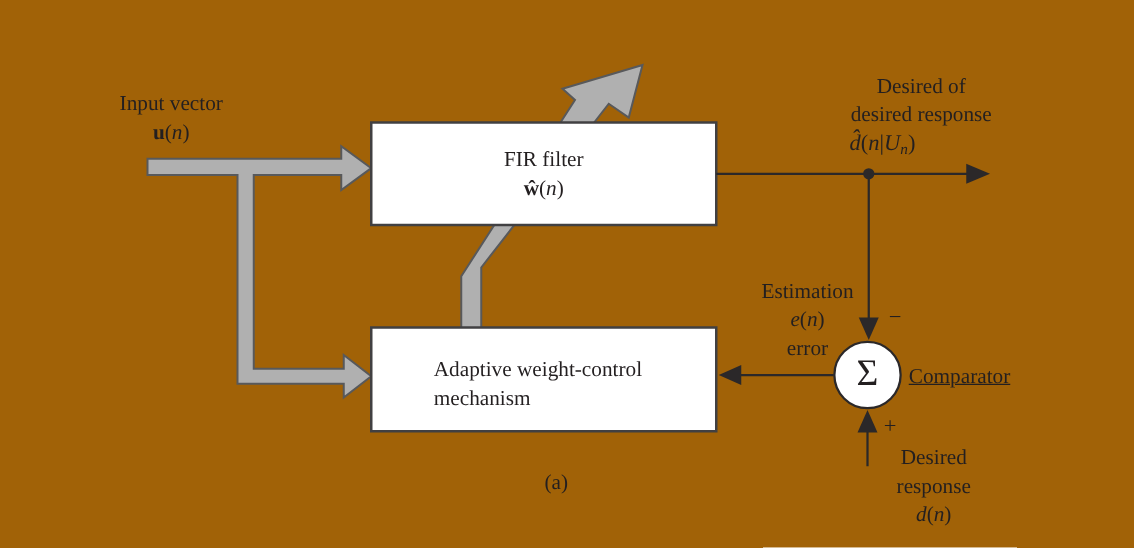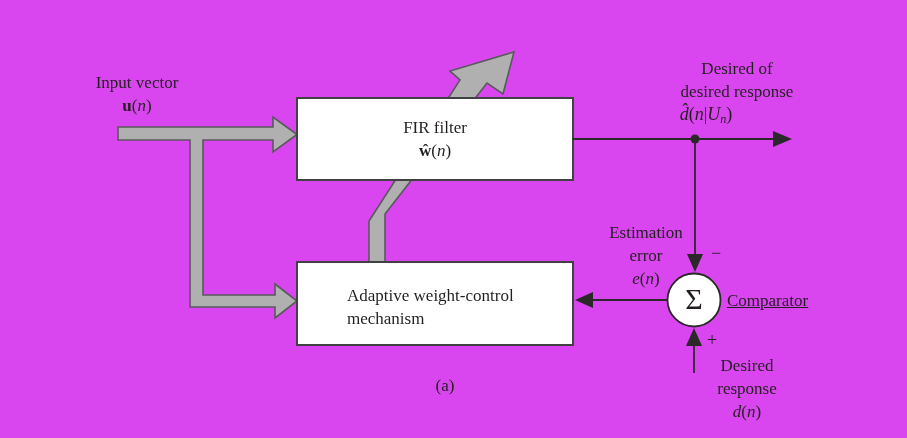--- a/index.html
+++ b/index.html
@@ -1,19 +1,19 @@
 <!DOCTYPE html>
 <html><head>
 <meta charset="utf-8">
 <style>
   html,body{margin:0;padding:0;background:#ffffff;}
   .stage{
     position:relative;
     width:907px;height:438px;
-    background:#d946ef;
+    background:#a16207;
     font-family:"Liberation Serif","DejaVu Serif",serif;
     color:#231f20;
     overflow:hidden;
   }
   .stage svg{position:absolute;left:0;top:0;}
   .lbl{
     position:absolute;
     font-size:17px;
     line-height:23px;
     text-align:center;
@@ -90,22 +90,22 @@
   </div>
 
   <div class="lbl" style="left:737px;top:57px;">
     <div>Desired of</div>
     <div>desired response</div>
   </div>
   <div class="lbl formula" style="left:706px;top:103px;"><span class="it">d̂</span><span>(</span><span class="it">n</span><span>|</span><span class="scr">U</span><span class="sub">n</span><span>)</span></div>
 
   <div class="lbl" style="left:646px;top:221px;">
     <div>Estimation</div>
+    <div><span class="it">e</span><span>(</span><span class="it">n</span><span>)</span></div>
     <div>error</div>
-    <div><span class="it">e</span><span>(</span><span class="it">n</span><span>)</span></div>
   </div>
 
   <div class="sign" style="left:711px;top:243px;">−</div>
   <div class="sigma" style="left:694px;top:300px;">Σ</div>
   <div class="lbl left" style="left:727px;top:289px;text-decoration:underline;">Comparator</div>
   <div class="sign" style="left:707px;top:330px;">+</div>
 
   <div class="lbl" style="left:747px;top:354px;">
     <div>Desired</div>
     <div>response</div>

